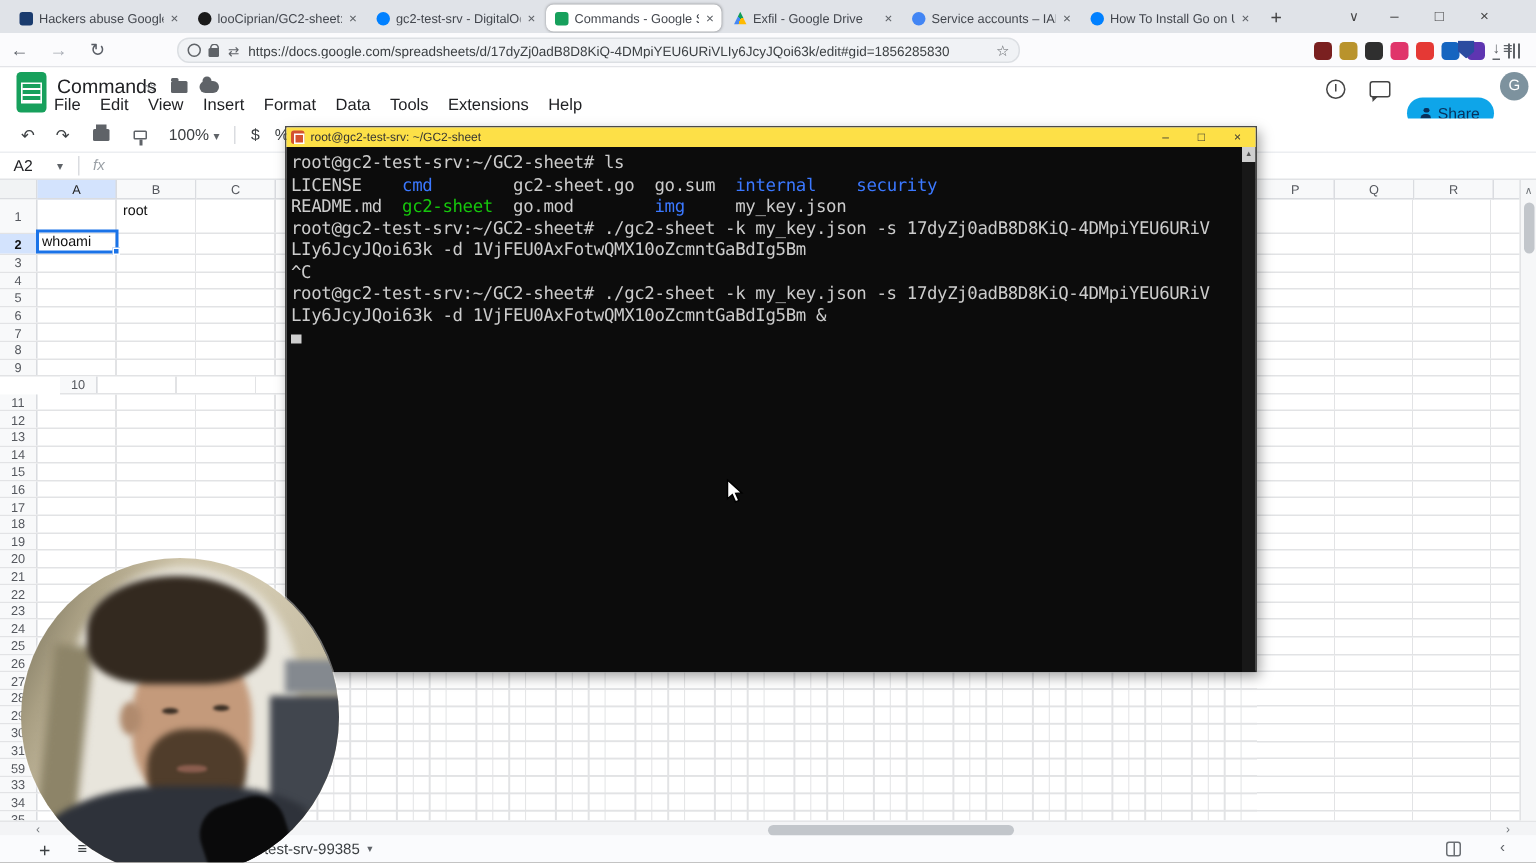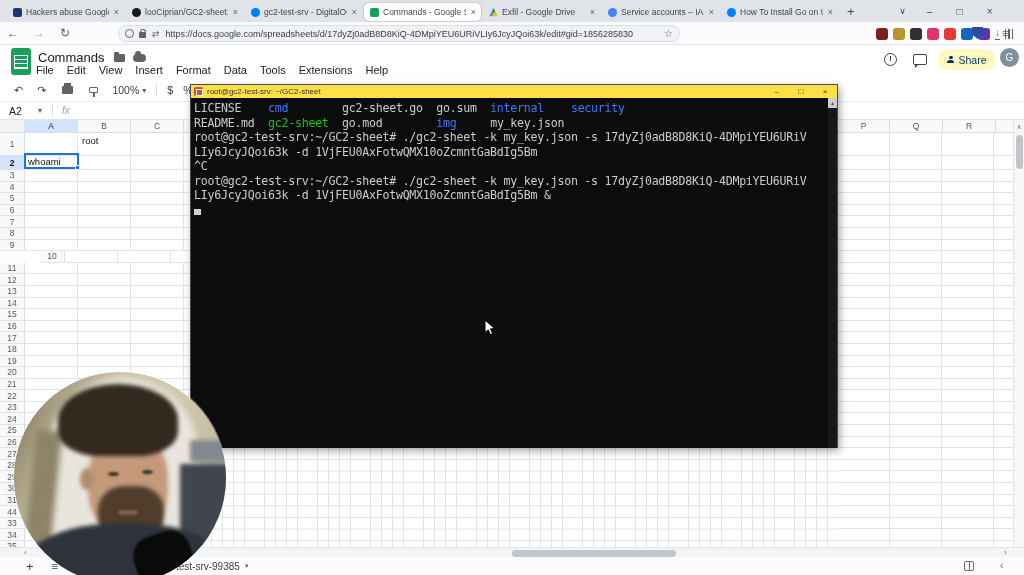--- a/index.html
+++ b/index.html
@@ -54,21 +54,21 @@
   .icon-folder{position:absolute;top:9px;width:11px;height:8px;background:#5f6368;border-radius:1px;}
   .icon-folder::before{content:"";position:absolute;left:0;top:-2px;width:5px;height:2px;background:#5f6368;border-radius:1px 1px 0 0;}
   .icon-cloudok{position:absolute;top:9px;width:13px;height:8px;background:#5f6368;border-radius:5px;}
   .icon-cloudok::before{content:"";position:absolute;left:2px;top:-3px;width:6px;height:6px;background:#5f6368;border-radius:50%;}
   .menubar{position:absolute;left:36px;top:19px;display:flex;gap:13px;font-size:11px;color:#202124;}
   .mitem{cursor:default;}
   .icon-clock{position:absolute;left:884px;top:8px;width:13px;height:13px;border:1.4px solid #444;border-radius:50%;}
   .icon-clock::after{content:"";position:absolute;left:5px;top:2px;width:1.4px;height:5px;background:#444;}
   .icon-comment{position:absolute;left:913px;top:9px;width:14px;height:11px;border:1.4px solid #444;border-radius:2px;}
   .icon-comment::after{content:"";position:absolute;left:1px;bottom:-4px;border:2px solid transparent;border-top-color:#444;border-left-color:#444;}
-  .sharebtn{position:absolute;left:938px;top:4px;width:58px;height:21px;background:#fef9c3;border-radius:11px;display:flex;align-items:center;justify-content:center;gap:4px;}
+  .sharebtn{position:absolute;left:938px;top:20px;width:58px;height:21px;background:#0ea5e9;border-radius:11px;display:flex;align-items:center;justify-content:center;gap:4px;}
   .share-person{width:7px;height:7px;position:relative;}
   .share-person::before{content:"";position:absolute;left:2px;top:0;width:3.4px;height:3.4px;background:#08315c;border-radius:50%;}
   .share-person::after{content:"";position:absolute;left:0;top:4px;width:7px;height:3.4px;background:#08315c;border-radius:3px 3px 0 0;}
   .sharelbl{font-size:10.5px;color:#08315c;}
   .avatar{position:absolute;left:1000px;top:3px;width:19px;height:19px;border-radius:50%;background:#7d929e;color:#fff;font-size:10px;text-align:center;line-height:19px;}
 
   
   .gtoolbar{position:absolute;left:0;top:79px;width:1024px;height:22px;background:#fff;display:flex;align-items:center;font-size:11px;color:#3c4043;}
   .tbi{margin-left:14px;}
   .icon-print{width:11px;height:8px;background:#5f6368;border-radius:1px;position:relative;margin-left:16px;}
@@ -414,21 +414,21 @@
         </div>
         <div class="grow" style="height: 11.6px;">
           <div class="rnum">30</div>
           <div class="rcells"></div>
         </div>
         <div class="grow" style="height: 11.6px;">
           <div class="rnum">31</div>
           <div class="rcells"></div>
         </div>
         <div class="grow" style="height: 11.6px;">
-          <div class="rnum">44</div>
+          <div class="rnum">59</div>
           <div class="rcells"></div>
         </div>
         <div class="grow" style="height: 11.6px;">
           <div class="rnum">33</div>
           <div class="rcells"></div>
         </div>
         <div class="grow" style="height: 11.6px;">
           <div class="rnum">34</div>
           <div class="rcells"></div>
         </div>
@@ -493,20 +493,21 @@
   <div class="terminal">
     <div class="t-titlebar">
       <span class="t-icon"></span>
       <span class="t-title">root@gc2-test-srv: ~/GC2-sheet</span>
       <span class="t-btn">–</span>
       <span class="t-btn">□</span>
       <span class="t-btn">×</span>
     </div>
     <div class="t-body">
       <div class="t-scroll"></div>
+    <div class="tline"><span class="c-fg">root@gc2-test-srv:~/GC2-sheet# ls</span></div>
         <div class="tline"><span class="c-fg">LICENSE    </span><span class="c-blue">cmd</span><span class="c-fg">        gc2-sheet.go  go.sum  </span><span class="c-blue">internal</span><span class="c-fg">    </span><span class="c-blue">security</span></div>
         <div class="tline"><span class="c-fg">README.md  </span><span class="c-green">gc2-sheet</span><span class="c-fg">  go.mod        </span><span class="c-blue">img</span><span class="c-fg">     my_key.json</span></div>
         <div class="tline"><span class="c-fg">root@gc2-test-srv:~/GC2-sheet# ./gc2-sheet -k my_key.json -s 17dyZj0adB8D8KiQ-4DMpiYEU6URiV</span></div>
         <div class="tline"><span class="c-fg">LIy6JcyJQoi63k -d 1VjFEU0AxFotwQMX10oZcmntGaBdIg5Bm</span></div>
         <div class="tline"><span class="c-fg">^C</span></div>
         <div class="tline"><span class="c-fg">root@gc2-test-srv:~/GC2-sheet# ./gc2-sheet -k my_key.json -s 17dyZj0adB8D8KiQ-4DMpiYEU6URiV</span></div>
         <div class="tline"><span class="c-fg">LIy6JcyJQoi63k -d 1VjFEU0AxFotwQMX10oZcmntGaBdIg5Bm &amp;</span></div>
         <div class="tline"><span class="tcursor"></span></div>
       </div>
   </div>

